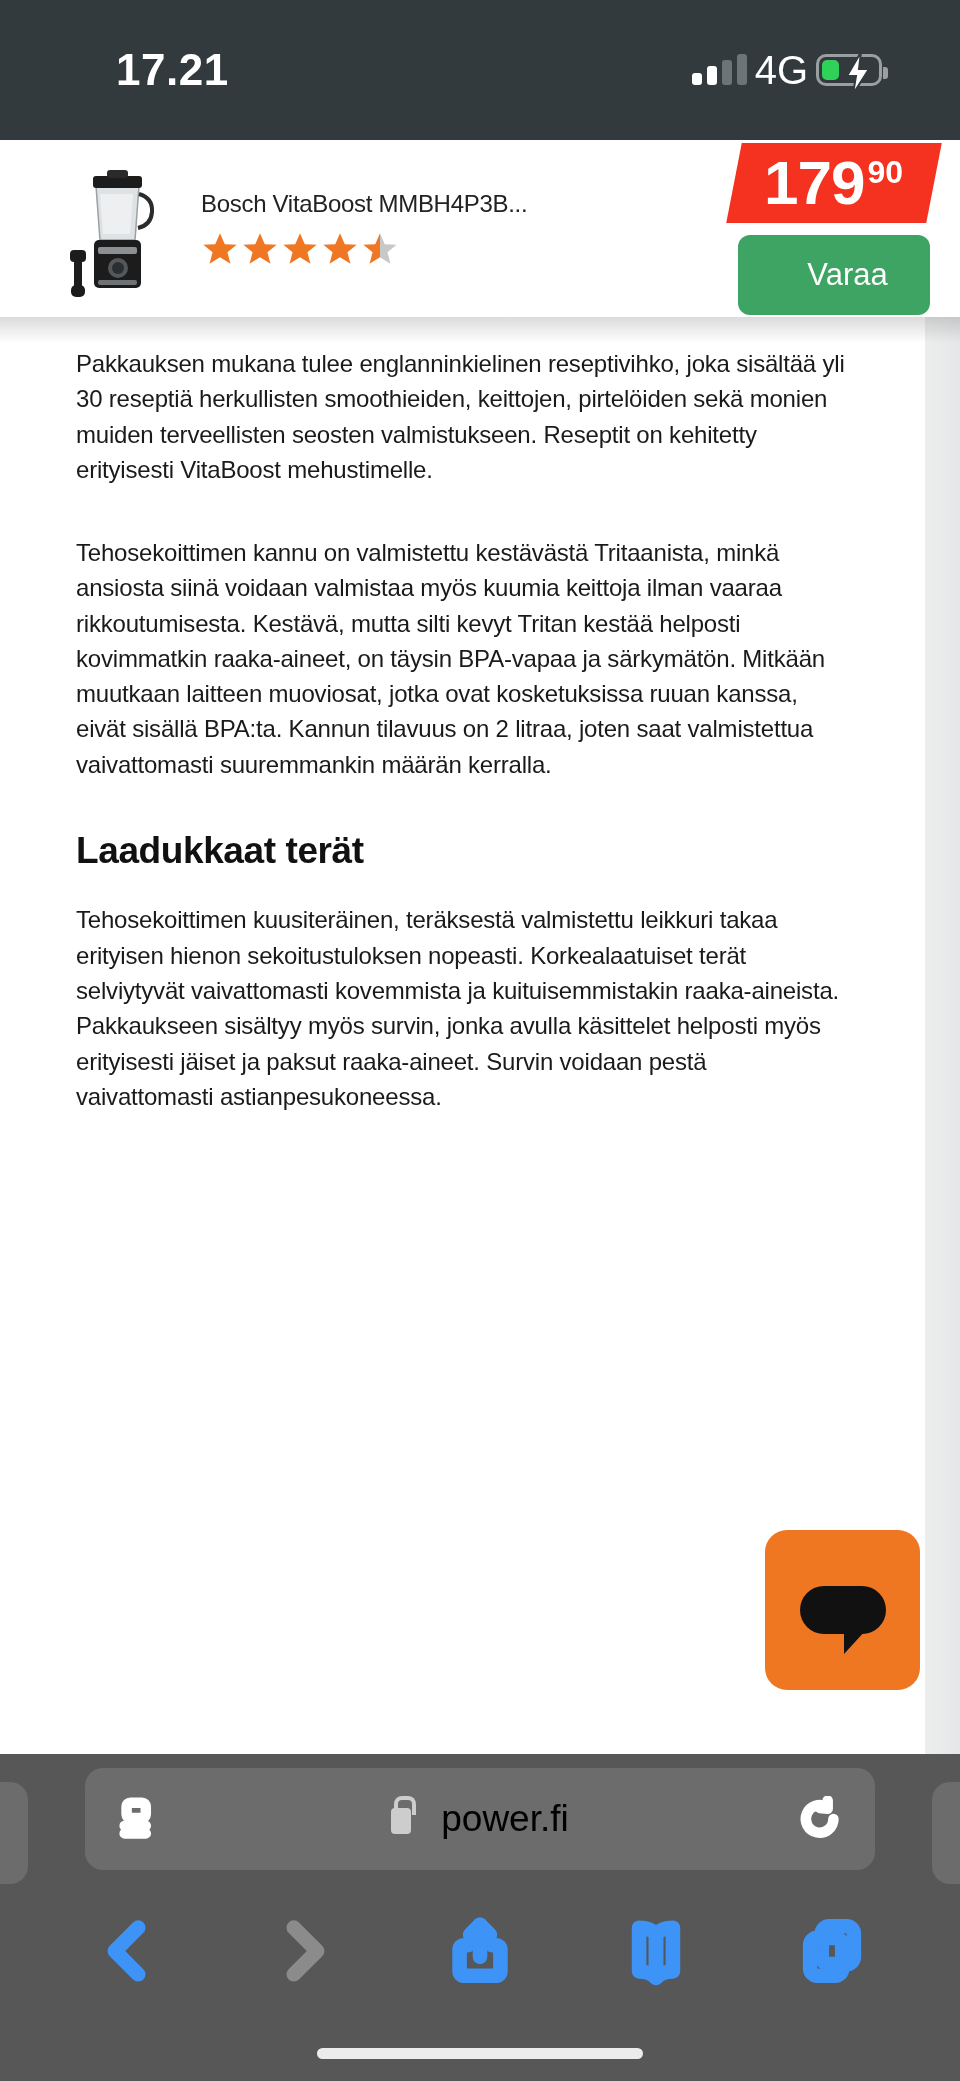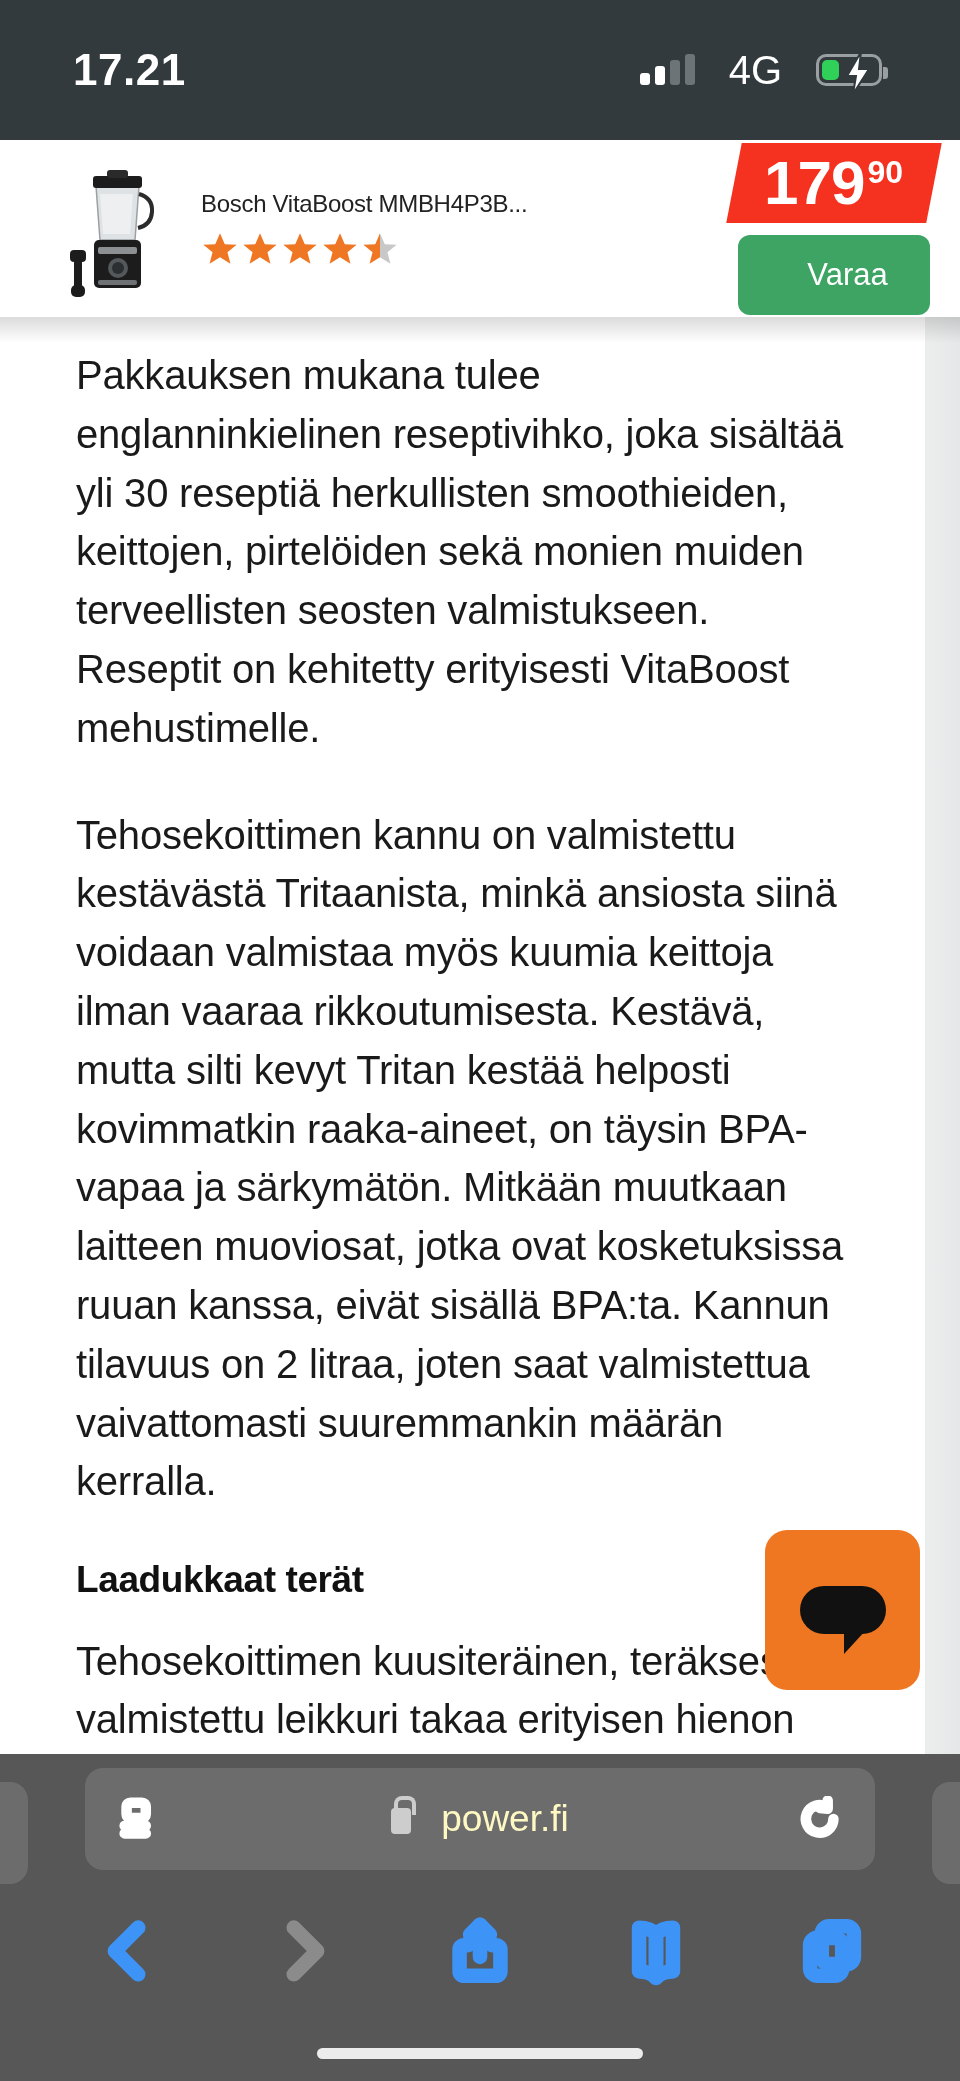--- a/index.html
+++ b/index.html
@@ -9,24 +9,24 @@
     font-family:"Liberation Sans", sans-serif;
     overflow:hidden;
   }
   #screen { position:relative; width:960px; height:2081px; background:#333a3d; }
 
   
   .status-bar{
     position:absolute; left:0; top:0; width:960px; height:140px;
     background:#333a3d; color:#fff;
     display:flex; align-items:center; justify-content:space-between;
-    padding:0 78px 0 73px;
+    padding:0 78px 0 116px;
   }
   .status-time{ font-size:44px; font-weight:600; letter-spacing:.5px; }
-  .status-right{ display:flex; align-items:center; gap:34px; }
+  .status-right{ display:flex; align-items:center; gap:8px; }
   .signal{ display:flex; align-items:flex-end; gap:5px; height:30px; }
   .signal i{ display:block; width:10px; border-radius:3px; background:#6d7477; }
   .signal i.on{ background:#ffffff; }
   .signal i:nth-child(1){ height:12px; }
   .signal i:nth-child(2){ height:19px; }
   .signal i:nth-child(3){ height:25px; }
   .signal i:nth-child(4){ height:31px; }
   .net-label{ font-size:40px; font-weight:500; }
   .battery{ position:relative; width:66px; height:32px; border:3px solid #9aa0a2;
             border-radius:10px; display:flex; align-items:center; padding:3px; }
@@ -67,21 +67,21 @@
   .price-dec{ font-size:32px; font-weight:800; margin-top:4px; margin-left:3px; }
   .varaa-btn{
     width:192px; height:80px; background:#3da463; border-radius:12px;
     color:#fff; font-size:31px; display:flex; align-items:center; justify-content:center;padding-left:28px;
   }
 
   
   .article{ position:absolute; left:0; top:0; width:925px; padding:0 76px 0 76px; }
   .article h3{ font-size:37px; font-weight:bold; color:#111; letter-spacing:-.4px;
                margin:0 0 30px 0; line-height:1.15; }
-  .article p{ font-size:40px; line-height:1.47; color:#1a1a1a; margin:0 0 48px 0;
+  .article p{ font-size:24px; line-height:1.47; color:#1a1a1a; margin:0 0 48px 0;
               letter-spacing:-.2px; }
   .cut-top{ position:relative; top:150px; height:46px; overflow:hidden; }
   .cut-top h3{ margin:0; position:relative; top:-22px; }
   .body-flow{ position:relative; top:160px; }
 
   
   .chat-widget{
     position:absolute; left:765px; top:1390px; width:155px; height:160px;
     background:#ef7722; border-radius:22px; z-index:6;
     display:flex; align-items:center; justify-content:center;
@@ -95,21 +95,21 @@
   .browser-chrome{ position:absolute; left:0; top:1754px; width:960px; height:327px;
                    background:#575757; }
   .addr-row{ position:absolute; left:0; top:14px; width:960px; height:102px;
              display:flex; align-items:center; justify-content:center; gap:18px; }
   .edge-pill{ position:absolute; top:14px; width:56px; height:102px; background:#6c6c6c;
               border-radius:18px; }
   .edge-pill.left{ left:-28px; }
   .edge-pill.right{ right:-28px; }
   .addr-bar{ position:relative; width:790px; height:102px; background:#6c6c6c;
              border-radius:18px; display:flex; align-items:center; padding:0 32px; }
-  .addr-url{ flex:1 1 auto; text-align:right; color:#fef9c3; font-size:37px;
+  .addr-url{ flex:1 1 auto; text-align:right; color:#000000; font-size:37px;
              display:flex; align-items:center; justify-content:center; gap:30px; }
   .lock{ width:20px; height:26px; position:relative; background:#cdcdcd;
          border-radius:4px; margin-top:4px; }
   .lock::before{ content:""; position:absolute; left:3px; top:-12px; width:14px; height:15px;
                  border:4px solid #cdcdcd; border-bottom:none; border-radius:8px 8px 0 0; }
   .nav-row{ position:absolute; left:0; top:132px; width:960px; height:130px;
             display:flex; align-items:center; justify-content:space-around; padding:0 40px; }
   .nav-btn{ width:92px; height:92px; display:flex; align-items:center; justify-content:center; }
   .home-ind{ position:absolute; left:50%; transform:translateX(-50%); bottom:22px;
              width:326px; height:11px; background:#ececec; border-radius:6px; }

